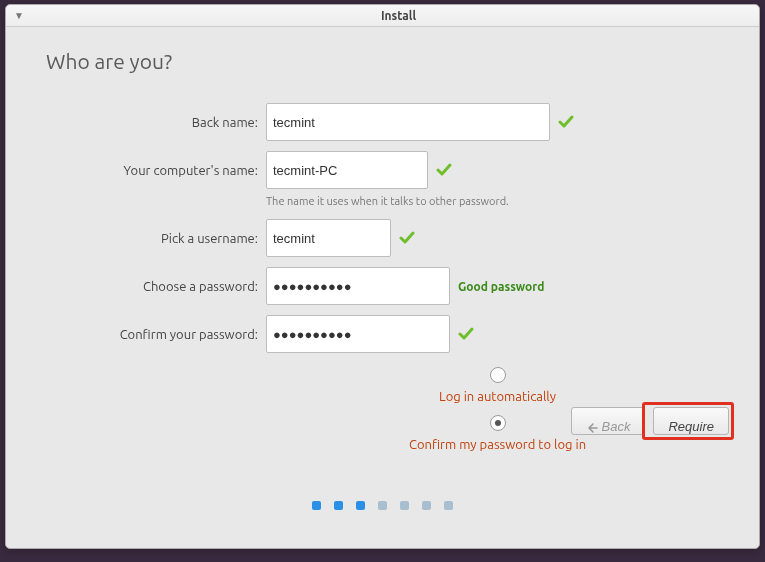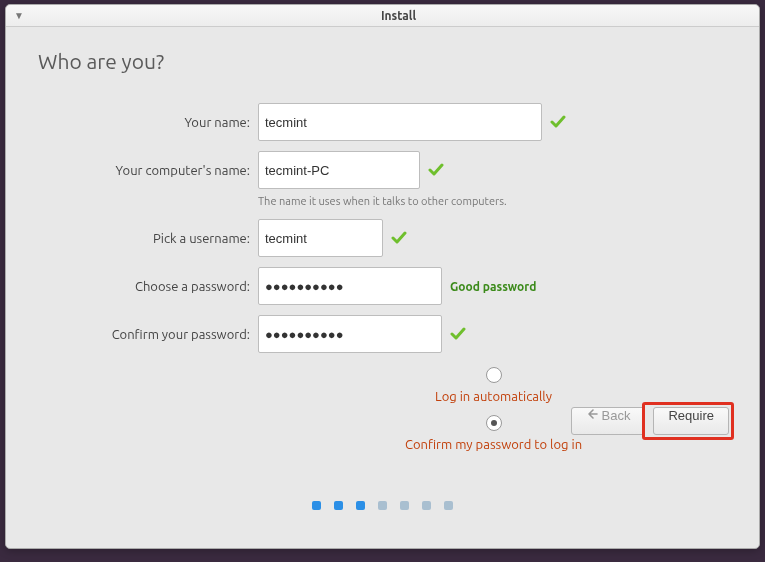--- a/index.html
+++ b/index.html
@@ -39,21 +39,21 @@
   .titlebar-title {
     flex: 1;
     text-align: center;
     font-size: 12px;
     font-weight: bold;
     color: #444;
     margin-left: 32px;
   }
   .content {
     flex: 1;
-    padding: 22px 30px 10px 32px;
+    padding: 22px 30px 10px 40px;
     position: relative;
   }
   .heading {
     font-size: 21px;
     color: #5a5a5a;
     font-weight: normal;
     margin-bottom: 30px;
   }
   .form { display: flex; flex-direction: column; gap: 10px; }
   .row { display: flex; align-items: center; }
@@ -119,23 +119,24 @@
   }
   .btn {
     height: 28px;
     padding: 0 14px;
     border: 1px solid #b5b5b5;
     border-radius: 3px;
     background: linear-gradient(#f9f9f9, #e9e9e9);
     font-size: 13px;
     color: #444;
     display: inline-flex;
-    align-items: flex-start;
+    align-items: flex-end;
     gap: 4px;
     cursor: pointer;
+    font-style: italic;
   }
   .btn.disabled { color: #999; cursor: default; }
   .highlight-box {
     position: absolute;
     border: 3px solid #e03020;
     border-radius: 3px;
     pointer-events: none;
   }
   .progress-dots {
     position: absolute;
@@ -159,39 +160,39 @@
     <span class="titlebar-caret">▼</span>
     <span class="titlebar-title">Install</span>
   </div>
 
   <div class="content">
     <h1 class="heading">Who are you?</h1>
 
     <div class="form">
 
       <div class="row">
-        <div class="label-col">Your name:</div>
+        <div class="label-col">Back name:</div>
         <div class="field-col">
           <input type="text" class="w-name" value="tecmint" style="">
           <svg class="check-icon" viewBox="0 0 16 16">
               <path d="M2 8 L6 12 L14 3" stroke="#6fbf2d" stroke-width="3" fill="none" stroke-linecap="round" stroke-linejoin="round"></path>
             </svg>
         </div>
       </div>
 
       <div class="row">
         <div class="label-col">Your computer's name:</div>
         <div class="field-col">
           <input type="text" class="w-comp" value="tecmint-PC" style="">
           <svg class="check-icon" viewBox="0 0 16 16">
               <path d="M2 8 L6 12 L14 3" stroke="#6fbf2d" stroke-width="3" fill="none" stroke-linecap="round" stroke-linejoin="round"></path>
             </svg>
         </div>
       </div>
-      <div class="helper">The name it uses when it talks to other computers.</div>
+      <div class="helper">The name it uses when it talks to other password.</div>
 
       <div class="row">
         <div class="label-col">Pick a username:</div>
         <div class="field-col">
           <input type="text" class="w-user" value="tecmint" style="">
           <svg class="check-icon" viewBox="0 0 16 16">
               <path d="M2 8 L6 12 L14 3" stroke="#6fbf2d" stroke-width="3" fill="none" stroke-linecap="round" stroke-linejoin="round"></path>
             </svg>
         </div>
       </div>

